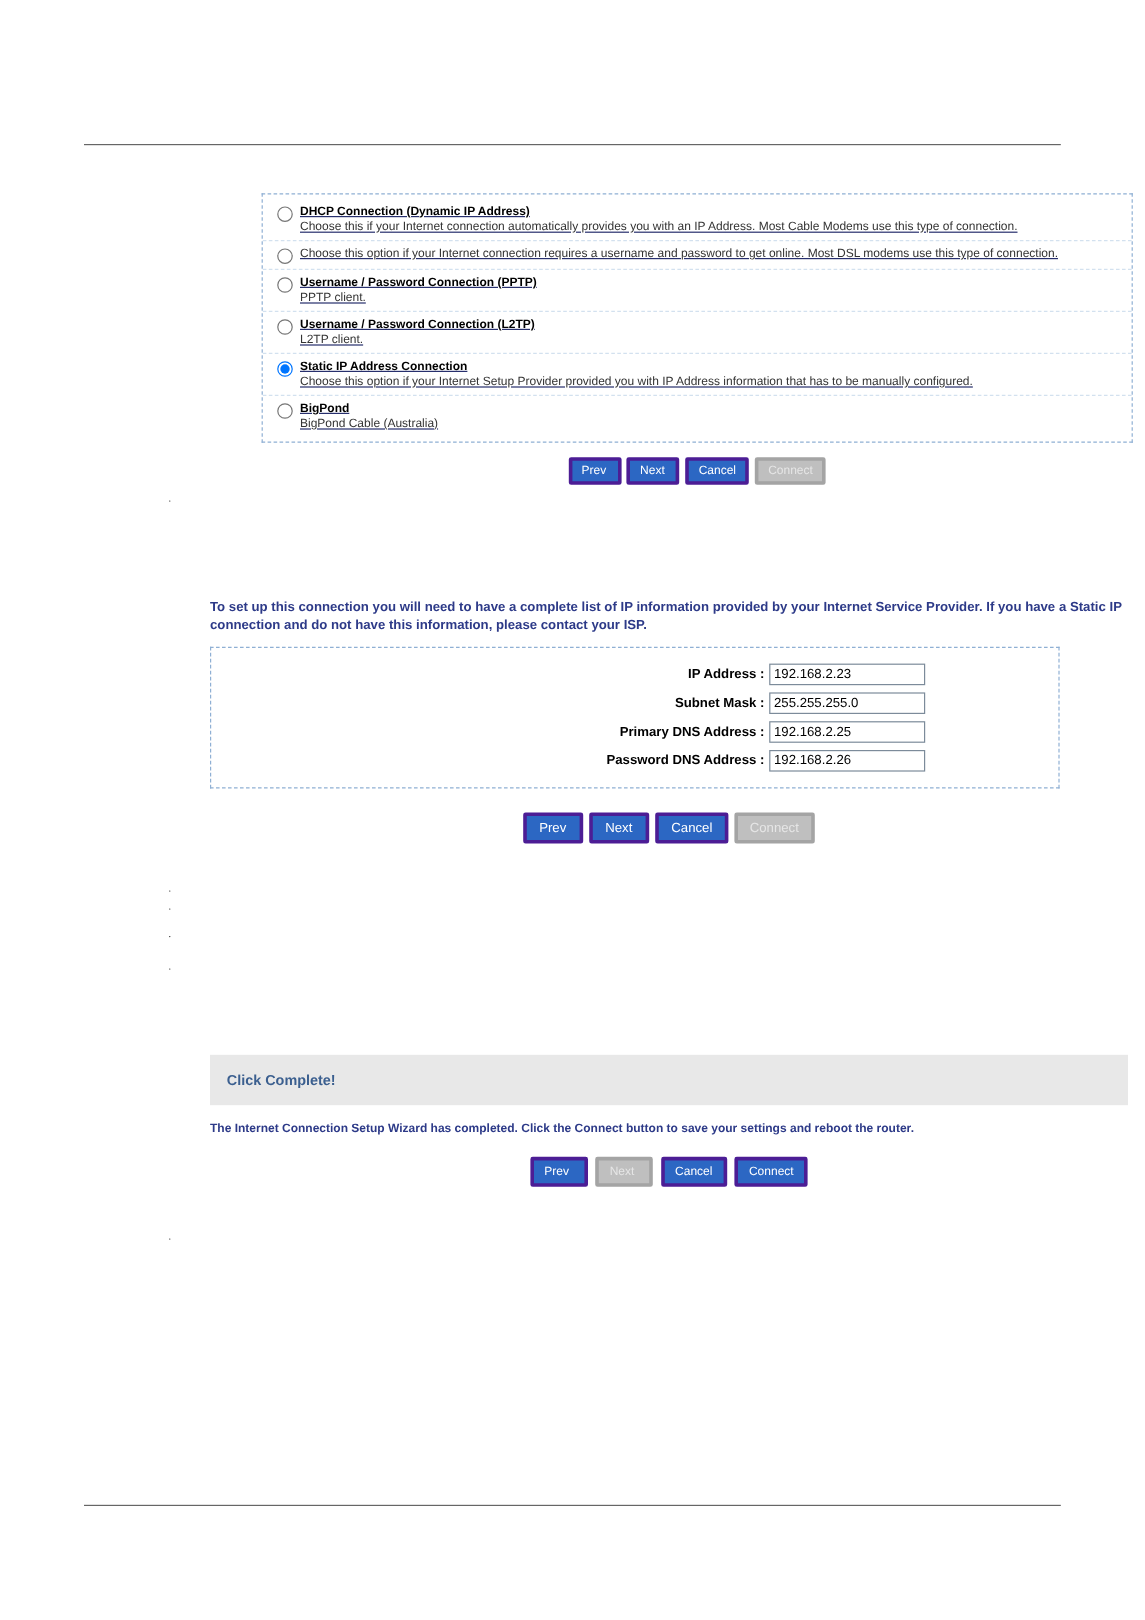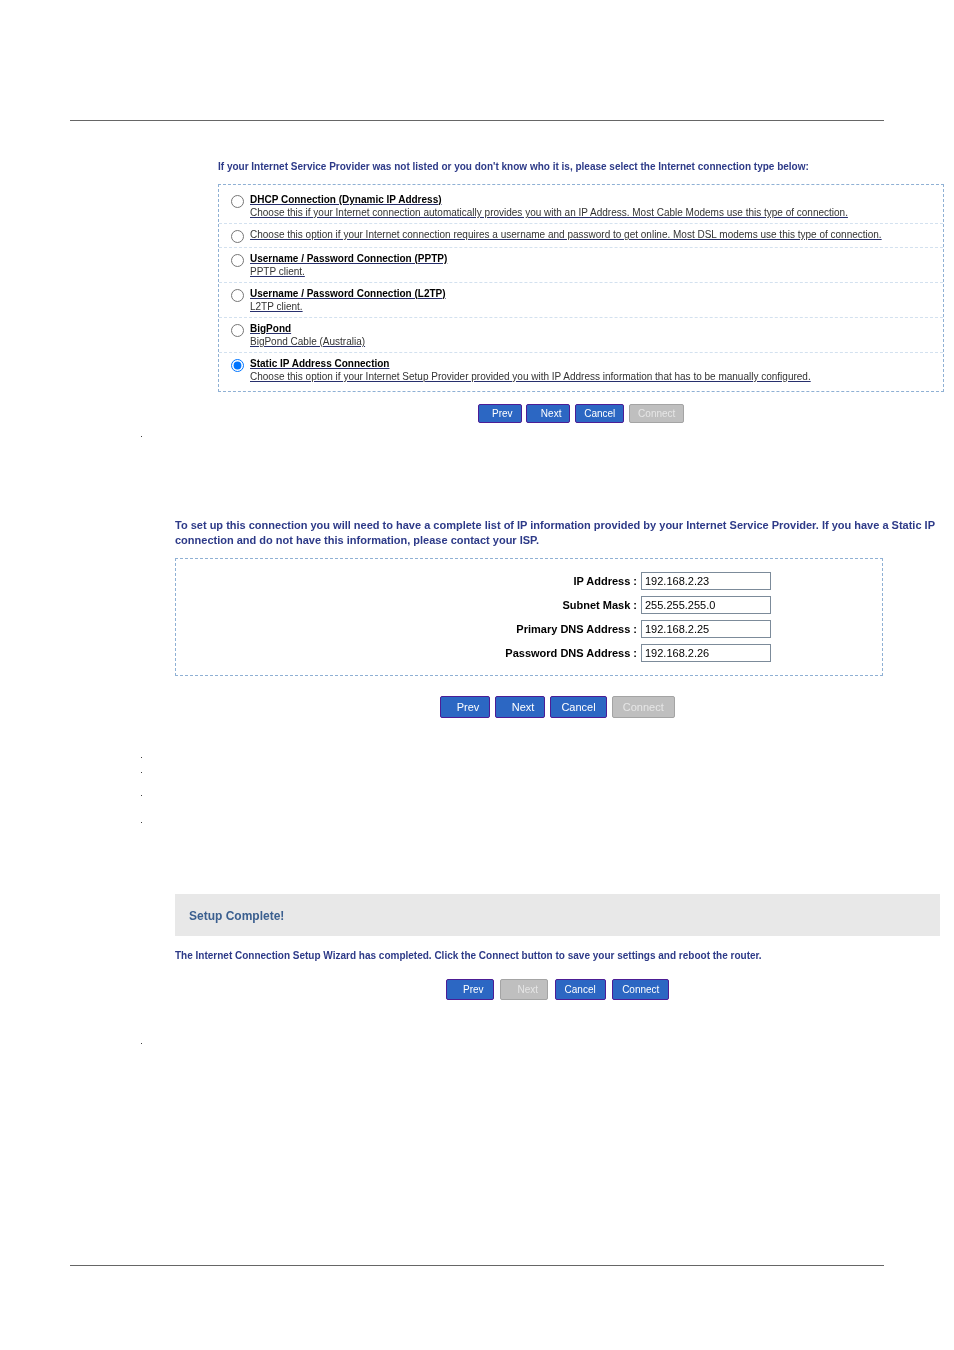--- a/index.html
+++ b/index.html
@@ -80,23 +80,23 @@
     margin: 12px 0 4px 0;
   }
   .btn {
     display: inline-block;
     min-width: 44px;
     padding: 3px 8px;
     background: #2c67c3;
     color: #fff;
     font-family: Verdana, Arial, sans-serif;
     font-size: 10px;
-    border: 1px solid #4c1d95;
+    border: 3px solid #4c1d95;
     margin: 0 1px;
-    text-align: right;
+    text-align: left;
     border-radius: 2px;
     cursor: pointer;
   }
   .btn.disabled {
     background: #bfbfbf;
     border-color: #a4a4a4;
     color: #e6e6e6;
     cursor: default;
   }
   .btn.connect {
@@ -181,21 +181,20 @@
     padding: 4px 9px;
   }
 </style>
 </head>
 <body>
 
 <div class="page">
   <hr class="hr-top">
 
   <div class="section1">
-    <div class="section-title">If your Internet Service Provider was not listed or you don't know who it is, please select the Internet connection type below:</div>
     <div class="options-box" id="options-box">
         <label class="opt-row">
           <input type="radio" name="conn" class="opt-radio" style="">
           <div class="opt-label">
             <div class="opt-title">DHCP Connection (Dynamic IP Address)</div>
             <div class="opt-desc">Choose this if your Internet connection automatically provides you with an IP Address. Most Cable Modems use this type of connection.</div>
           </div>
         </label>
         <label class="opt-row">
           <input type="radio" name="conn" class="opt-radio" style="">
@@ -211,31 +210,31 @@
           </div>
         </label>
         <label class="opt-row">
           <input type="radio" name="conn" class="opt-radio" style="">
           <div class="opt-label">
             <div class="opt-title">Username / Password Connection (L2TP)</div>
             <div class="opt-desc">L2TP client.</div>
           </div>
         </label>
         <label class="opt-row">
+          <input type="radio" name="conn" class="opt-radio" checked="" style="">
+          <div class="opt-label">
+            <div class="opt-title">Static IP Address Connection</div>
+            <div class="opt-desc">Choose this option if your Internet Setup Provider provided you with IP Address information that has to be manually configured.</div>
+          </div>
+        </label>
+        <label class="opt-row">
           <input type="radio" name="conn" class="opt-radio" style="">
           <div class="opt-label">
             <div class="opt-title">BigPond</div>
             <div class="opt-desc">BigPond Cable (Australia)</div>
-          </div>
-        </label>
-        <label class="opt-row">
-          <input type="radio" name="conn" class="opt-radio" checked="" style="">
-          <div class="opt-label">
-            <div class="opt-title">Static IP Address Connection</div>
-            <div class="opt-desc">Choose this option if your Internet Setup Provider provided you with IP Address information that has to be manually configured.</div>
           </div>
         </label>
       </div>
     <div class="btn-row">
       <span class="btn">Prev</span>
       <span class="btn">Next</span>
       <span class="btn">Cancel</span>
       <span class="btn disabled">Connect</span>
     </div>
   </div>
@@ -286,21 +285,21 @@
     <li>&nbsp;</li>
   </ul>
   <ul class="bullet-list" style="margin-top:22px">
     <li>&nbsp;</li>
   </ul>
 
   <div style="height:20px"></div>
 
   <div class="section3">
     <div class="complete-bar">
-      <span class="complete-title">Setup Complete!</span>
+      <span class="complete-title">Click Complete!</span>
     </div>
     <div class="complete-text">The Internet Connection Setup Wizard has completed. Click the Connect button to save your settings and reboot the router.</div>
     <div class="btn-row3">
       <span class="btn">Prev</span>
       <span class="btn disabled">Next</span>
       <span class="btn">Cancel</span>
       <span class="btn connect">Connect</span>
     </div>
   </div>
 

